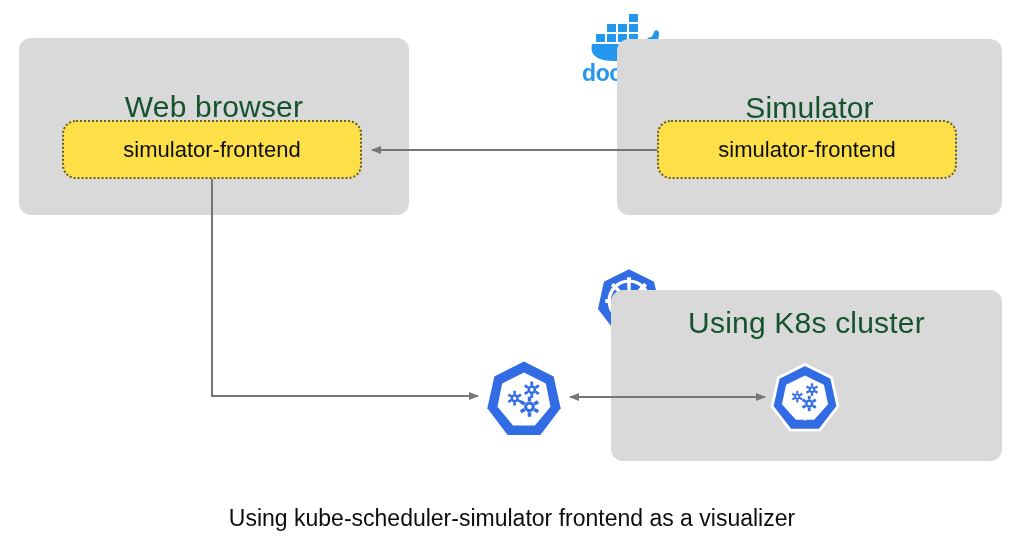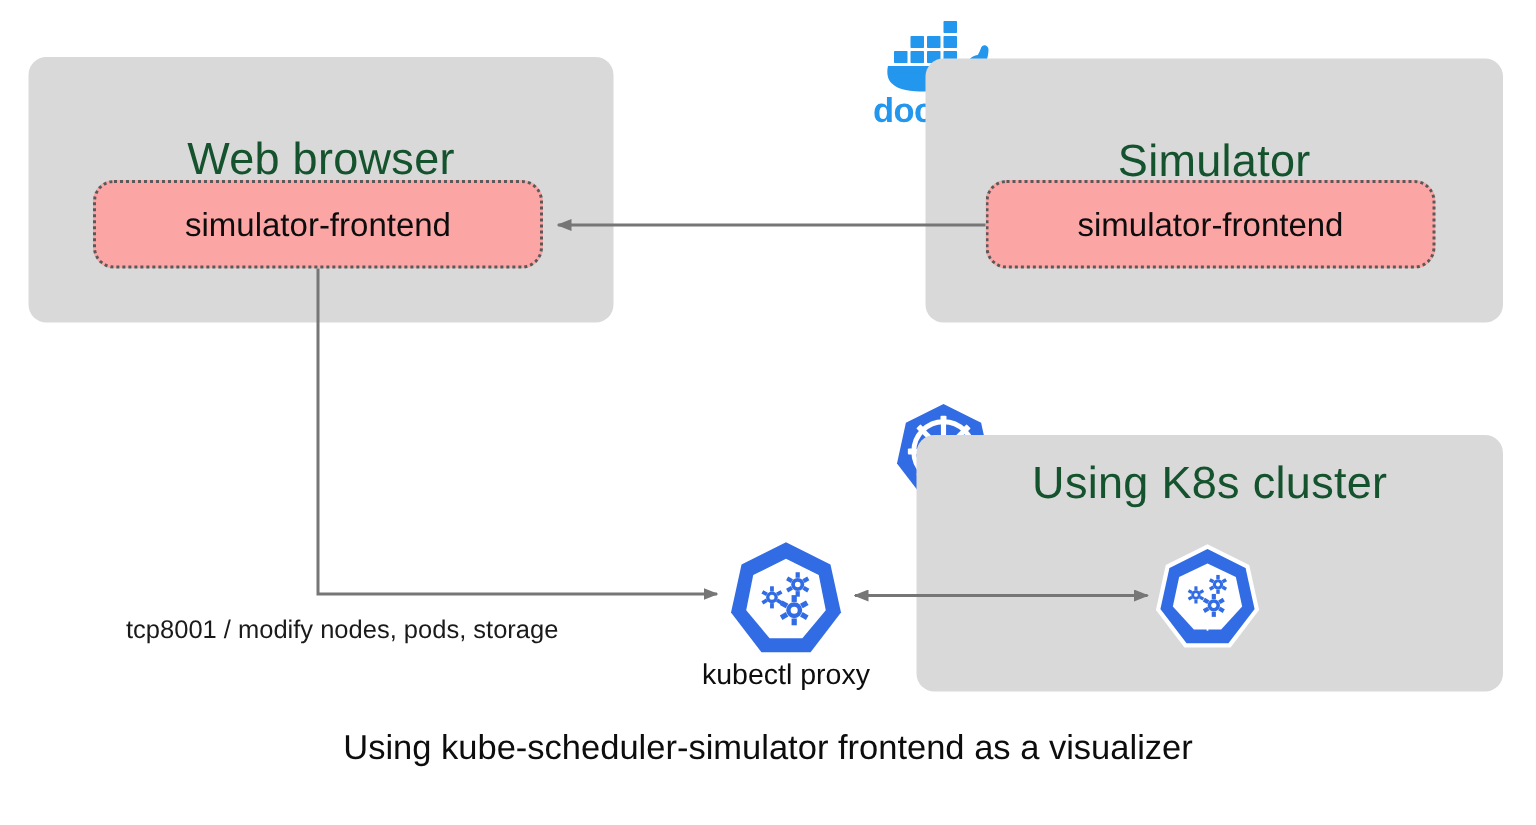--- a/index.html
+++ b/index.html
@@ -33,21 +33,21 @@
     font-size: 30px;
     font-weight: 400;
     color: #14532d;
     letter-spacing: .2px;
     white-space: nowrap;
   }
 
   
   .component-box {
     position: absolute;
-    background: #fca5a5;
+    background: #fde047;
     border: 2px dotted #595959;
     border-radius: 14px;
     box-sizing: border-box;
     display: flex;
     align-items: center;
     justify-content: center;
   }
   .component-label {
     font-size: 22px;
     color: #0d0d0d;
@@ -211,21 +211,20 @@
           <rect x="-2" y="-11.5" width="4" height="5.2"></rect>
           <rect x="-2" y="-11.5" width="4" height="5.2" transform="rotate(60)"></rect>
           <rect x="-2" y="-11.5" width="4" height="5.2" transform="rotate(120)"></rect>
           <rect x="-2" y="-11.5" width="4" height="5.2" transform="rotate(180)"></rect>
           <rect x="-2" y="-11.5" width="4" height="5.2" transform="rotate(240)"></rect>
           <rect x="-2" y="-11.5" width="4" height="5.2" transform="rotate(300)"></rect>
         </g>
       </g>
     </svg>
   </div>
-  <div class="node-label" style="left:444px; top:440px; width:160px;">kubectl proxy</div>
 
   <div class="icon-abs" style="left:770px; top:363px; width:70px; height:70px;">
     <svg width="70" height="70" viewBox="0 0 100 100">
       <polygon points="50,2 88,21 97,62 71,96 29,96 3,62 12,21" fill="#326ce5" stroke="#ffffff" stroke-width="4"></polygon>
       <polygon points="50,18 77,31 83,59 63,81 37,81 17,59 23,31" fill="#ffffff"></polygon>
       <g fill="#326ce5">
         <g transform="translate(60,38) scale(0.82)">
           <circle cx="0" cy="0" r="4.2" fill="none" stroke="#326ce5" stroke-width="3.6"></circle>
           <rect x="-2" y="-11" width="4" height="5"></rect>
           <rect x="-2" y="-11" width="4" height="5" transform="rotate(60)"></rect>
@@ -268,17 +267,16 @@
       </marker>
     </defs>
 
     <line x1="657" y1="150" x2="372" y2="150" stroke="#767676" stroke-width="2" marker-end="url(#arrow-end)"></line>
 
     <path d="M212,179 L212,396 L478,396" fill="none" stroke="#767676" stroke-width="2" marker-end="url(#arrow-end)"></path>
 
     <line x1="570" y1="397" x2="765" y2="397" stroke="#767676" stroke-width="2" marker-end="url(#arrow-end)" marker-start="url(#arrow-start)"></line>
   </svg>
 
-  <div class="edge-label" style="left:84px; top:410px;">tcp8001 / modify nodes, pods, storage</div>
-
-  <div class="caption" style="top:485px;">Using kube-scheduler-simulator frontend as a visualizer</div>
+
+  <div class="caption" style="top:505px;">Using kube-scheduler-simulator frontend as a visualizer</div>
 
 </div>
 
 </body></html>

